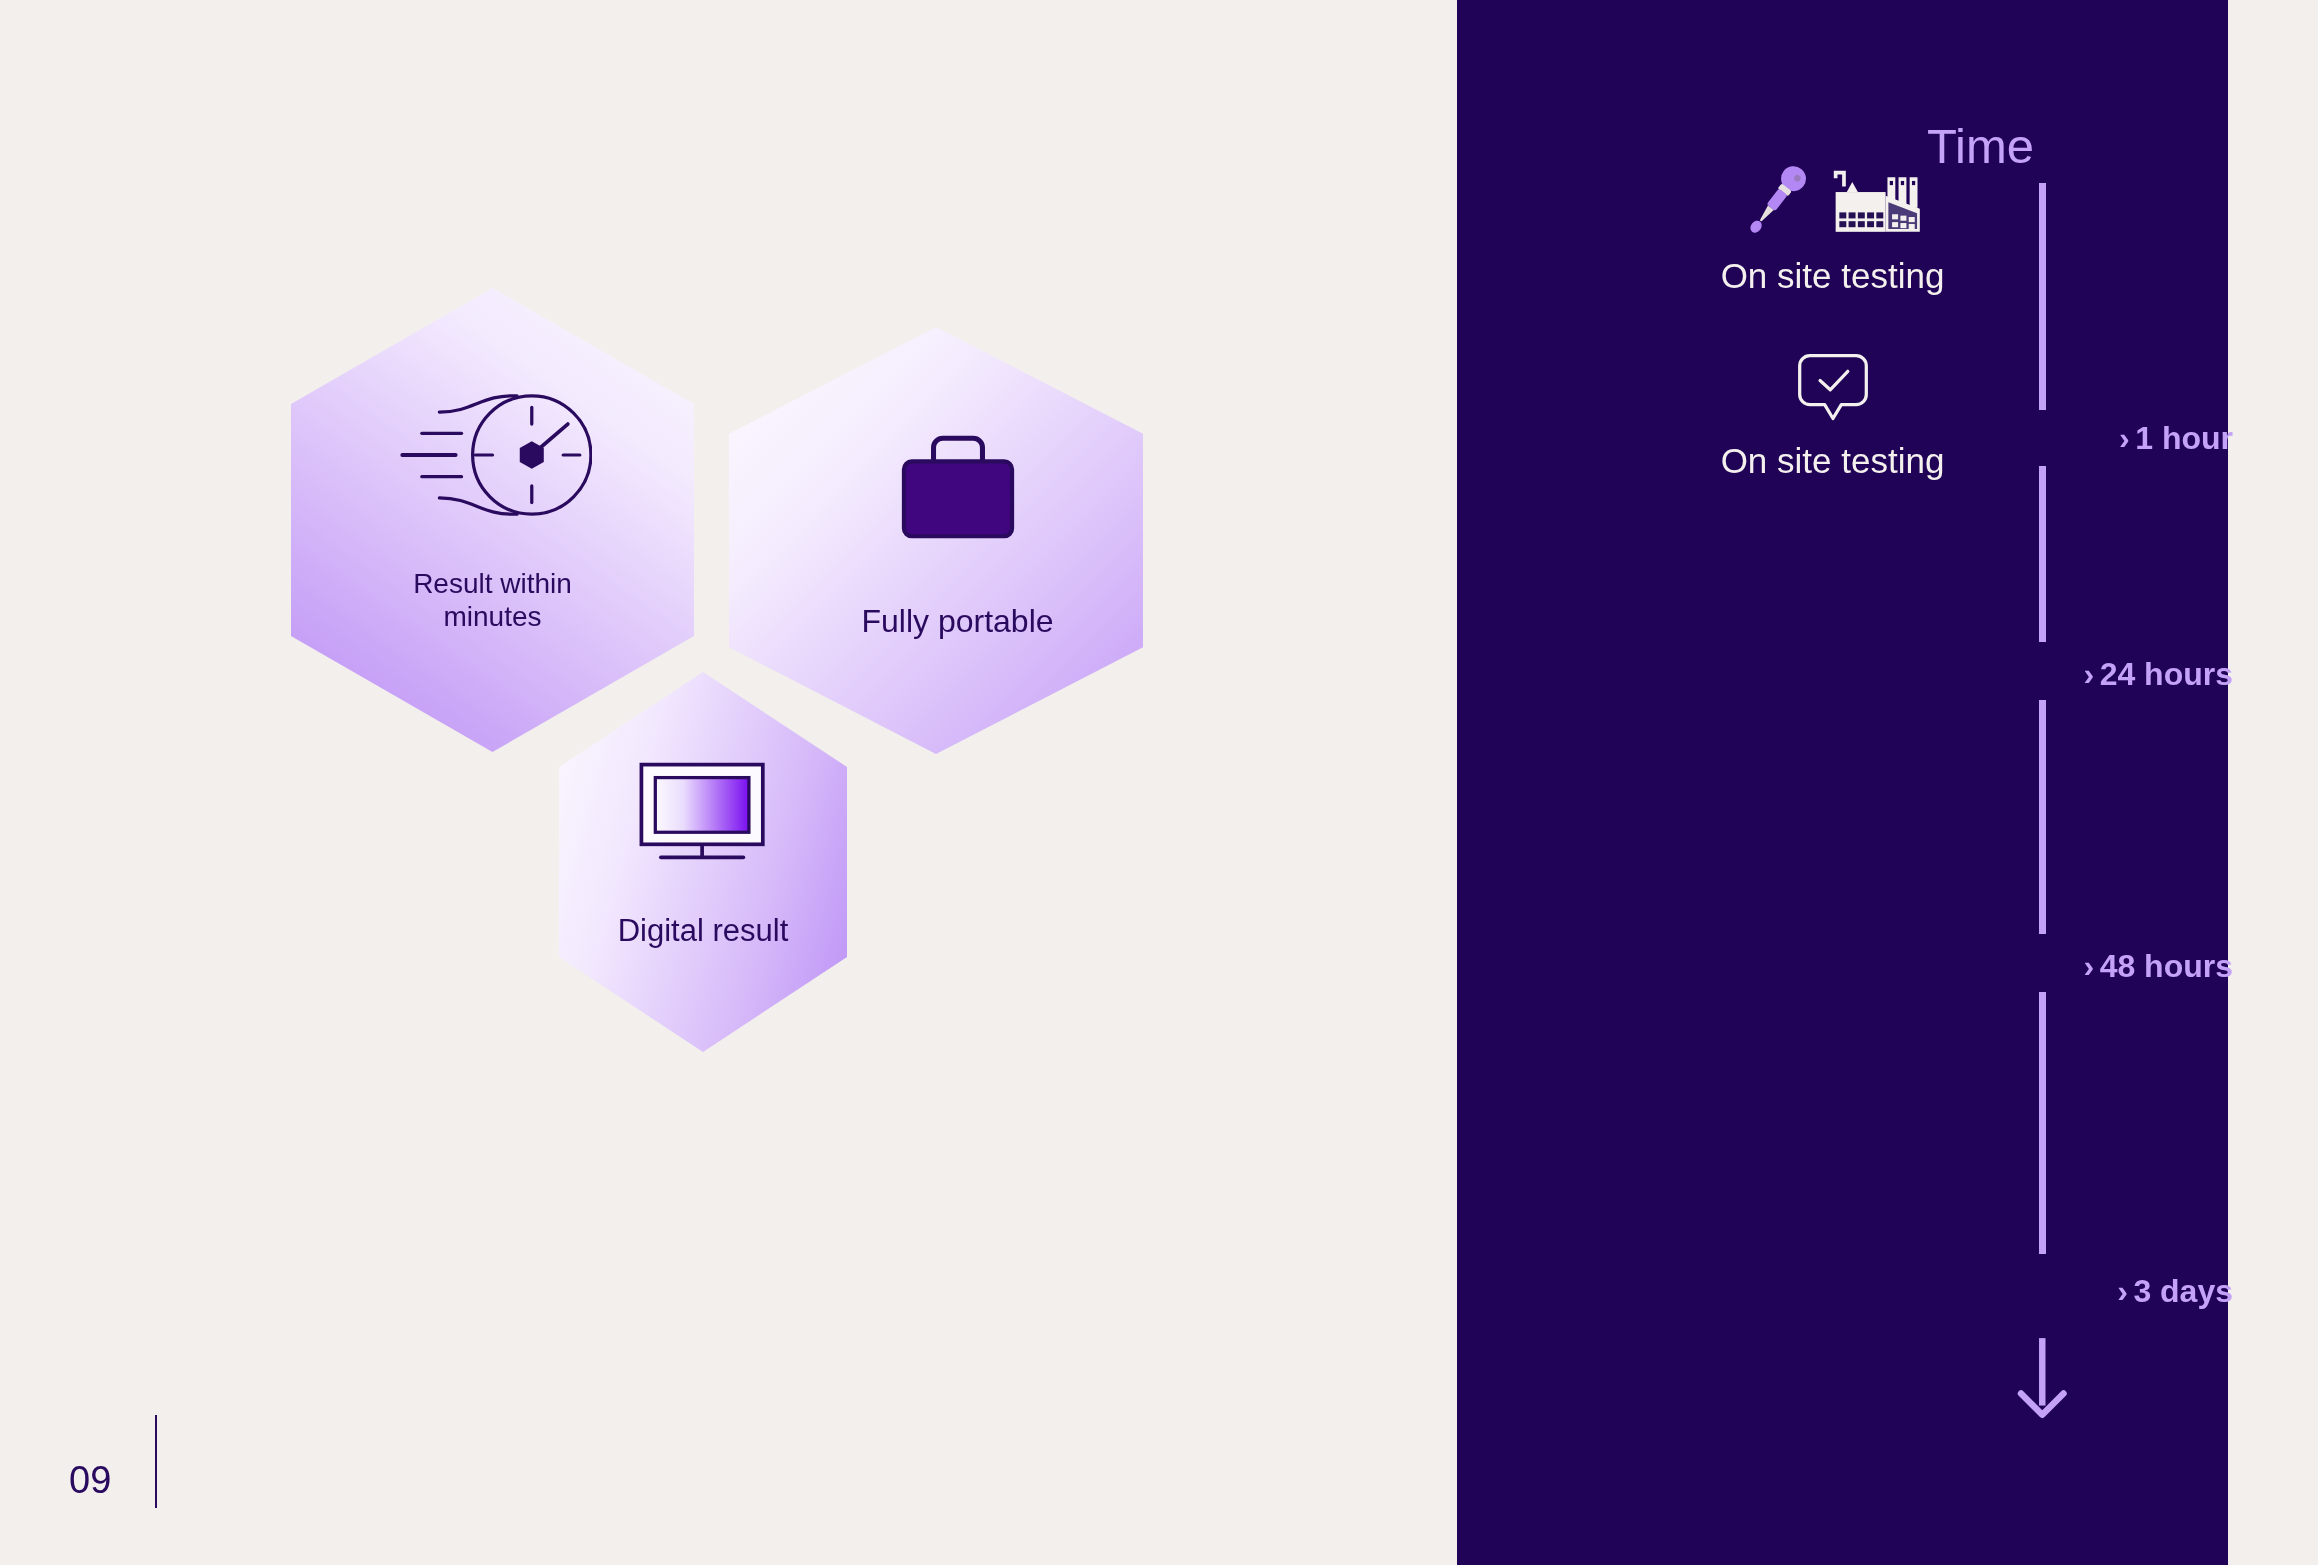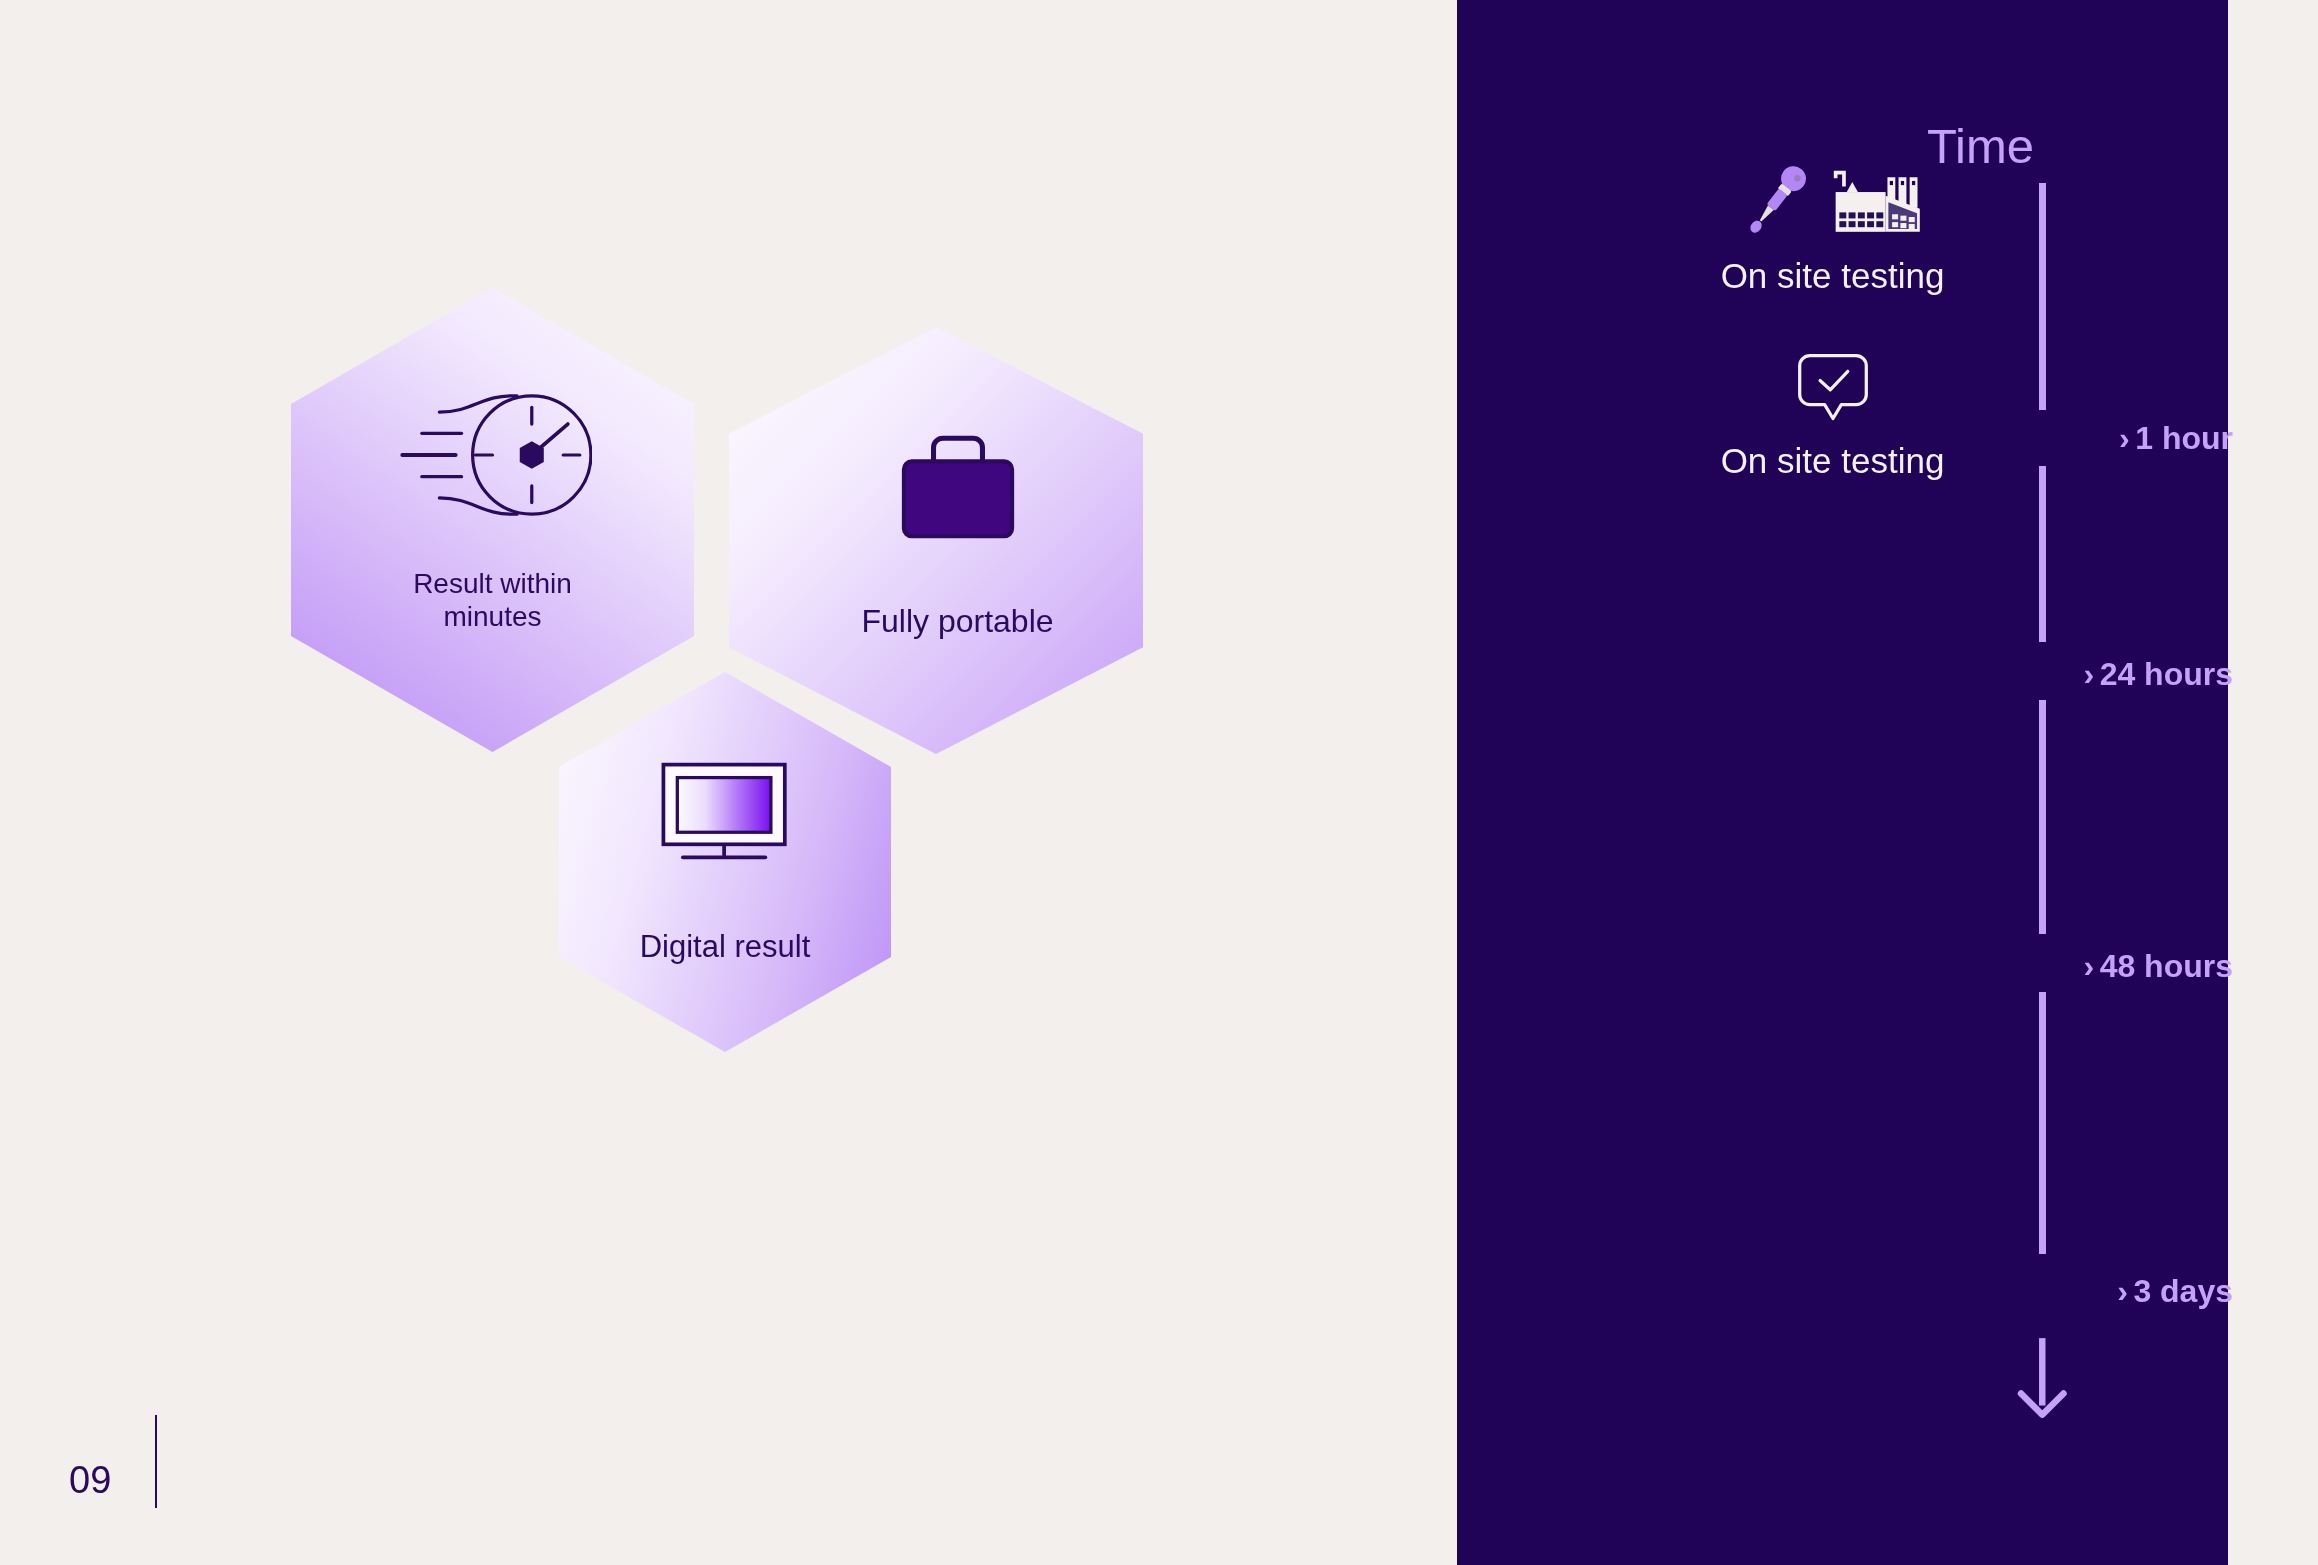--- a/index.html
+++ b/index.html
@@ -52,23 +52,22 @@
     background: linear-gradient(215deg, #FBF8FE 0%, #F3EAFE 26%, #D8BCF9 62%, #B98CF5 100%);
   }
   .hex-2 {
     left: 729px; top: 327px;
     width: 371px; height: 427px;
     background: linear-gradient(135deg, #FCFAFE 0%, #F5EDFE 30%, #DCC3FA 68%, #C49CF7 100%);
     padding-left: 43px;
   }
   .hex-3 {
     left: 559px; top: 672px;
-    width: 332px; height: 380px;
+    width: 288px; height: 380px;
     background: linear-gradient(105deg, #FBF8FE 0%, #F2E8FE 28%, #D6B9F9 70%, #BB90F6 100%);
-    gap: 16px;
   }
   .hex-icon {
     display: flex;
     align-items: center;
     justify-content: center;
   }
   .hex-1 .hex-icon { margin-top: 100px; height: 134px; }
   .hex-2 .hex-icon { margin-top: 100px; height: 121px; }
   .hex-3 .hex-icon { margin-top: 86px; height: 111px; }
 

